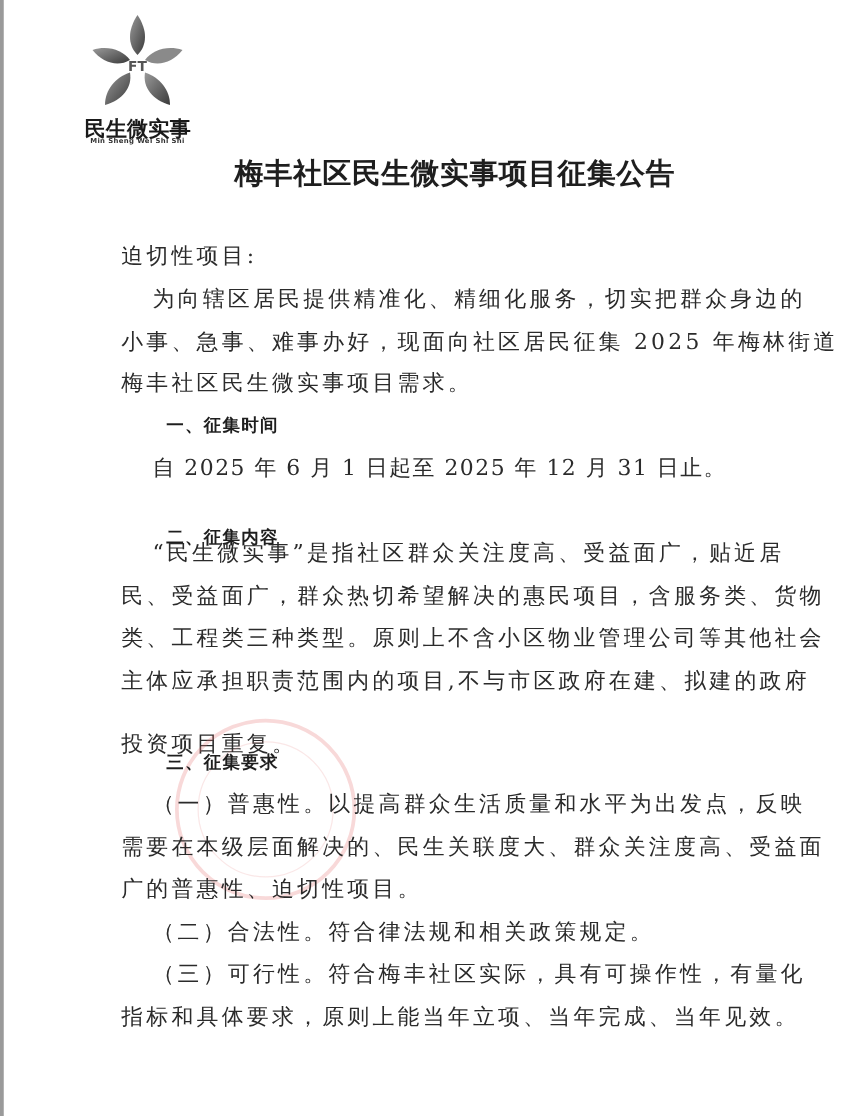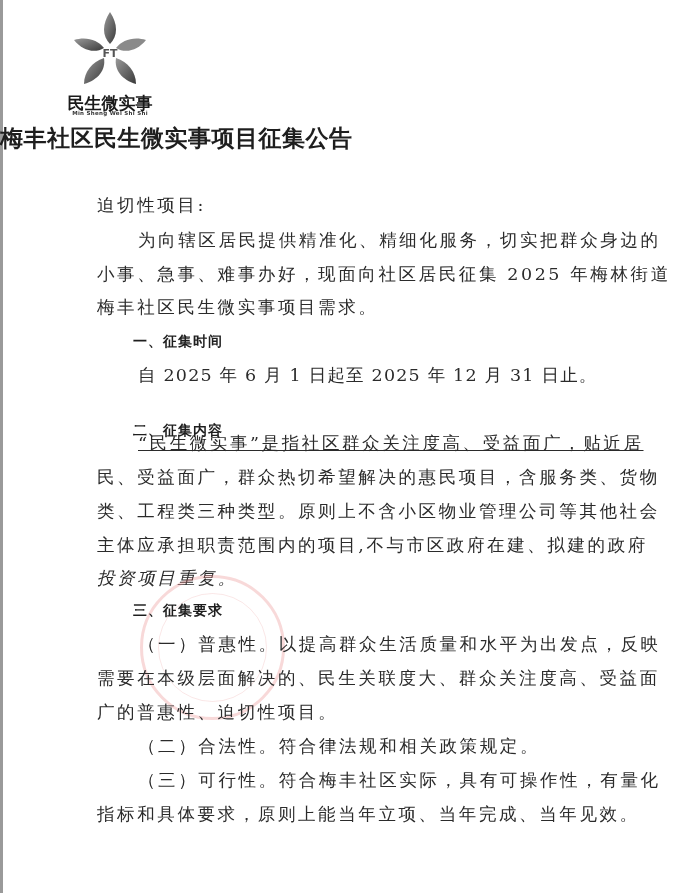--- a/index.html
+++ b/index.html
@@ -14,29 +14,29 @@
       position: absolute; left: 2px; top: 82px; width: 92px; text-align: center;
       font-family: "DejaVu Sans", "Liberation Sans", sans-serif; font-weight: bold; font-size: 17px;
       color: #1a1a1a; letter-spacing: 0px;
     }
     .logo-en {
       position: absolute; left: 2px; top: 100px; width: 92px; text-align: center;
       font-family: "DejaVu Sans", "Liberation Sans", sans-serif; font-weight: bold; font-size: 5.5px;
       color: #333; letter-spacing: 0.3px;
     }
     .title {
-      position: absolute; left: 0; width: 540px; top: 123px; text-align: left;
+      position: absolute; left: 0; width: 540px; top: 123px; text-align: right;
       font-family: "DejaVu Serif", "Liberation Serif", serif; font-weight: bold;
       font-size: 23px; color: #1e1e1e; letter-spacing: 0.5px;
     }
     .line {
       position: absolute; left: 97px; width: 530px; font-size: 17.5px; line-height: 22px;
       white-space: nowrap; letter-spacing: 2.6px; color: #2b2b2b;
     }
-    .line.indent { left: 138px; }
+    .line.indent { left: 122px; }
     .heading {
       position: absolute; left: 133px; font-family: "DejaVu Sans", "Liberation Sans", sans-serif;
       font-weight: bold; font-size: 14px; line-height: 22px; color: #1e1e1e; letter-spacing: 1px;
     }
     .seal {
       position: absolute; left: 140px; top: 575px; width: 145px; height: 145px; border-radius: 50%;
       border: 3px solid rgba(230, 120, 120, 0.28); box-sizing: border-box;
     }
     .seal-inner {
       position: absolute; left: 158px; top: 593px; width: 109px; height: 109px; border-radius: 50%;
@@ -77,25 +77,25 @@
 <div class="line" style="top:194px;">迫切性项目:</div>
 
 <div class="line indent" style="top:229px;">为向辖区居民提供精准化、精细化服务，切实把群众身边的</div>
 <div class="line" style="top:263px;">小事、急事、难事办好，现面向社区居民征集 2025 年梅林街道</div>
 <div class="line" style="top:296px;">梅丰社区民生微实事项目需求。</div>
 
 <div class="heading" style="top:330px;">一、征集时间</div>
 <div class="line indent" style="top:364px; letter-spacing:1.2px;">自 2025 年 6 月 1 日起至 2025 年 12 月 31 日止。</div>
 
 <div class="heading" style="top:419px;">二、征集内容</div>
-<div class="line indent" style="top:432px;text-decoration:underline;">“民生微实事”是指社区群众关注度高、受益面广，贴近居</div>
+<div class="line indent" style="top:432px;">“民生微实事”是指社区群众关注度高、受益面广，贴近居</div>
 <div class="line" style="top:466px;">民、受益面广，群众热切希望解决的惠民项目，含服务类、货物</div>
 <div class="line" style="top:500px;">类、工程类三种类型。原则上不含小区物业管理公司等其他社会</div>
 <div class="line" style="top:534px;">主体应承担职责范围内的项目,不与市区政府在建、拟建的政府</div>
-<div class="line" style="top:567px;font-style:italic;">投资项目重复。</div>
+<div class="line" style="top:585px;">投资项目重复。</div>
 
 <div class="seal"></div>
 <div class="seal-inner"></div>
 
 <div class="heading" style="top:599px;">三、征集要求</div>
 <div class="line indent" style="top:633px;">（一）普惠性。以提高群众生活质量和水平为出发点，反映</div>
 <div class="line" style="top:667px;">需要在本级层面解决的、民生关联度大、群众关注度高、受益面</div>
 <div class="line" style="top:701px;">广的普惠性、迫切性项目。</div>
 
 <div class="line indent" style="top:735px;">（二）合法性。符合律法规和相关政策规定。</div>

